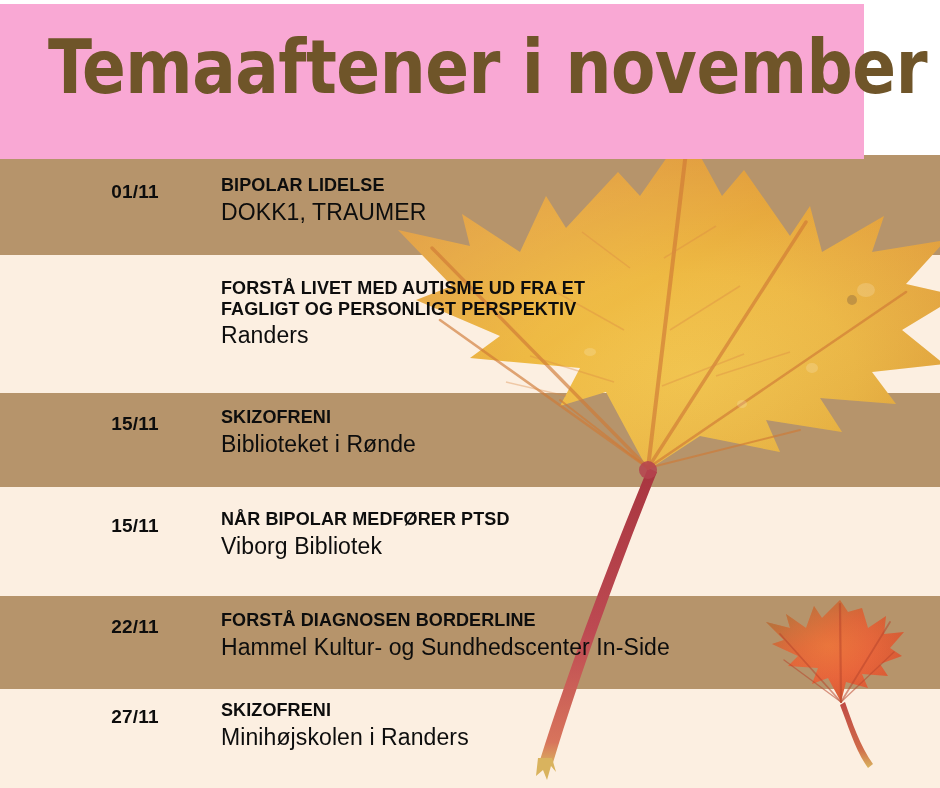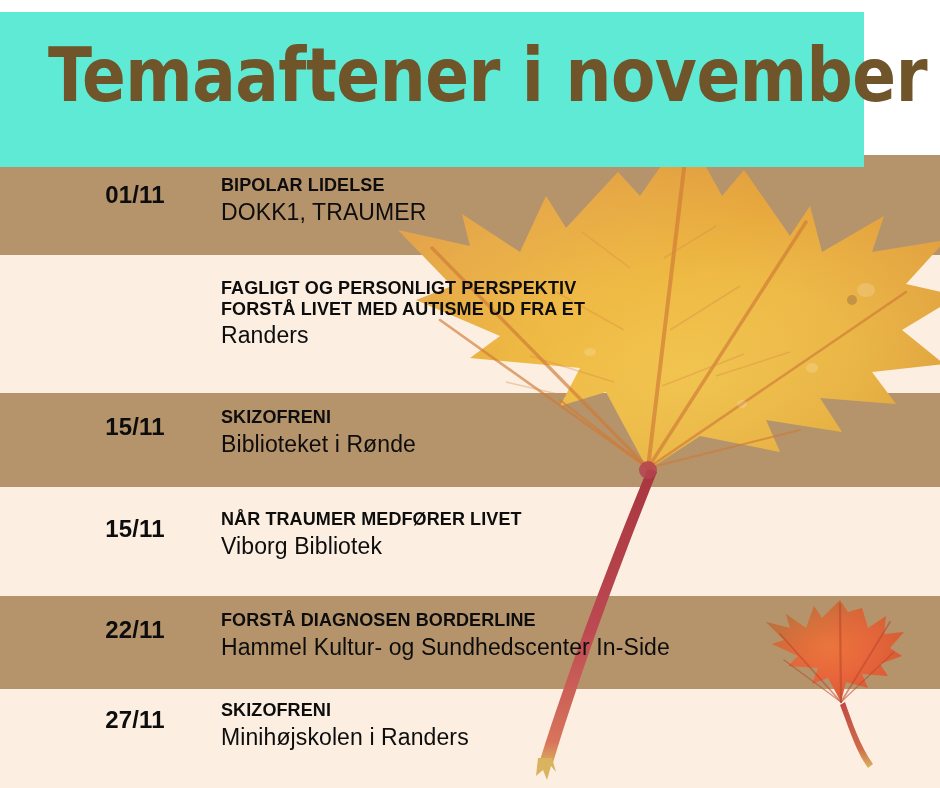--- a/index.html
+++ b/index.html
@@ -15,24 +15,24 @@
     width: 940px;
     height: 788px;
     overflow: hidden;
     background: #ffffff;
   }
 
   
   .header {
     position: absolute;
     left: 0;
-    top: 12px;
+    top: 4px;
     width: 864px;
     height: 155px;
-    background: #5eead4;
+    background: #f9a8d4;
     z-index: 5;
   }
   .poster-title {
     position: absolute;
     left: 48px;
     top: 26px;
     font-family: "DejaVu Sans Condensed", "Liberation Sans Narrow", "Liberation Sans", sans-serif;
     font-size: 74px;
     font-weight: 700;
     letter-spacing: -0.5px;
@@ -85,21 +85,21 @@
     position: absolute;
     left: 0;
     width: 940px;
     display: block;
   }
   .row-date {
     position: absolute;
     left: 60px;
     width: 150px;
     text-align: center;
-    font-size: 24px;
+    font-size: 19px;
     font-weight: 700;
     color: #0d0d0d;
     letter-spacing: 0.2px;
     white-space: nowrap;
   }
   .row-body {
     position: absolute;
     left: 221px;
     right: 10px;
   }
@@ -278,38 +278,38 @@
     <div class="row" id="row-0">
       <div class="row-date">01/11</div>
       <div class="row-body">
         <div class="row-title">BIPOLAR LIDELSE</div>
         <div class="row-venue">DOKK1, TRAUMER</div>
       </div>
     </div>
 
     <div class="row" id="row-1">
       <div class="row-body">
+        <div class="row-title">FORSTÅ LIVET MED AUTISME UD FRA ET</div>
         <div class="row-title">FAGLIGT OG PERSONLIGT PERSPEKTIV</div>
-        <div class="row-title">FORSTÅ LIVET MED AUTISME UD FRA ET</div>
         <div class="row-venue">Randers</div>
       </div>
     </div>
 
     <div class="row" id="row-2">
       <div class="row-date">15/11</div>
       <div class="row-body">
         <div class="row-title">SKIZOFRENI</div>
         <div class="row-venue">Biblioteket i Rønde</div>
       </div>
     </div>
 
     <div class="row" id="row-3">
       <div class="row-date">15/11</div>
       <div class="row-body">
-        <div class="row-title">NÅR TRAUMER MEDFØRER LIVET</div>
+        <div class="row-title">NÅR BIPOLAR MEDFØRER PTSD</div>
         <div class="row-venue">Viborg Bibliotek</div>
       </div>
     </div>
 
     <div class="row" id="row-4">
       <div class="row-date">22/11</div>
       <div class="row-body">
         <div class="row-title">FORSTÅ DIAGNOSEN BORDERLINE</div>
         <div class="row-venue">Hammel Kultur- og Sundhedscenter In-Side</div>
       </div>

